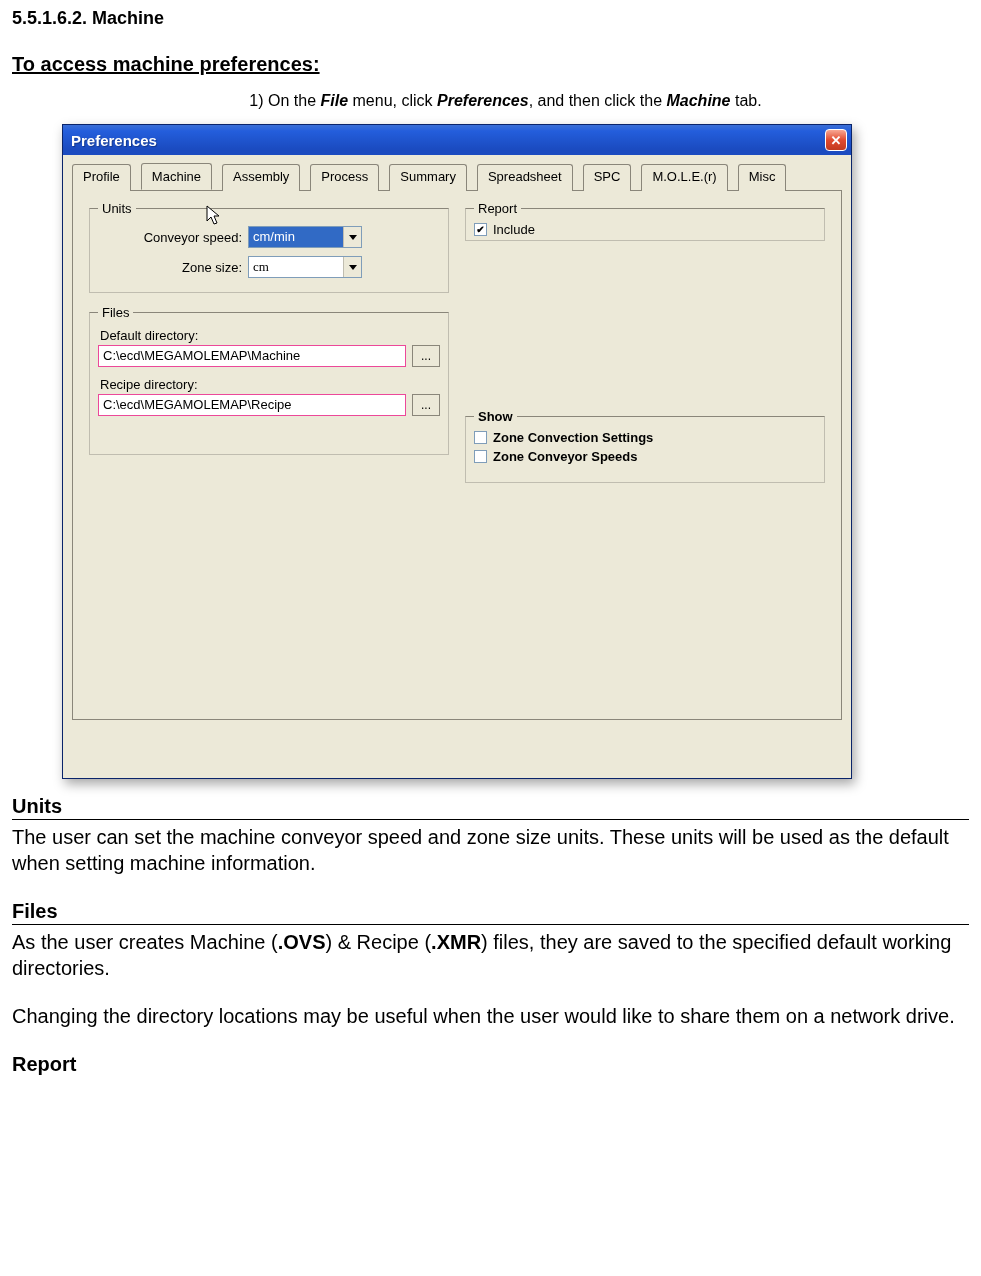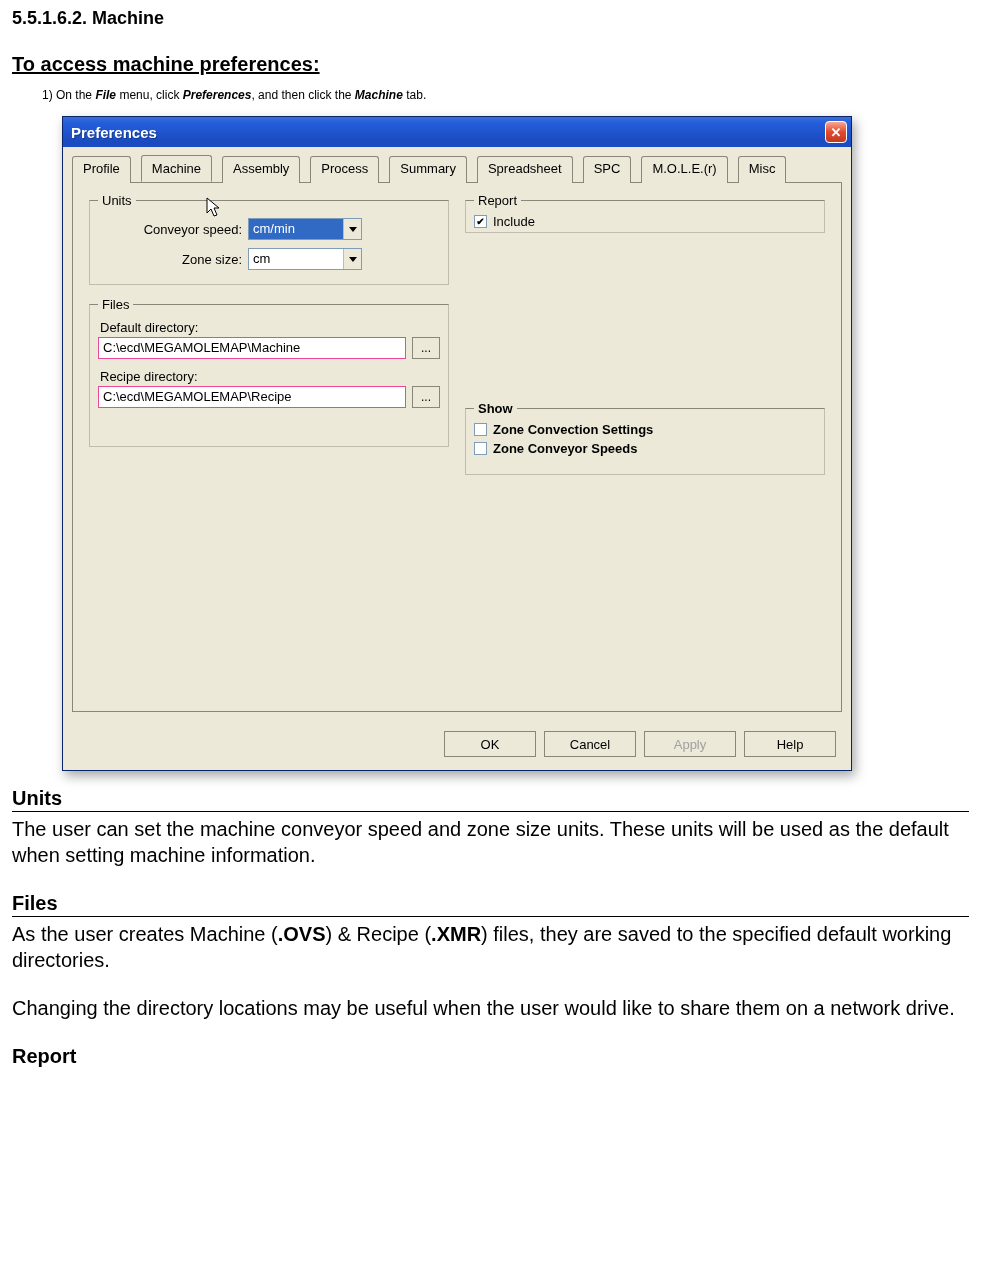--- a/index.html
+++ b/index.html
@@ -7,21 +7,21 @@
     margin: 0;
     padding: 0;
     font-family: Arial, Helvetica, sans-serif;
     background: #fff;
     color: #000;
     width: 981px;
   }
   .doc-body { padding: 8px 12px 20px 12px; }
   .section-num { font-size: 18px; font-weight: bold; margin: 0 0 24px 0; }
   .access-heading { font-size: 20px; font-weight: bold; text-decoration: underline; margin: 0 0 6px 0; }
-  .step { font-size: 12px; margin-left: 30px; margin-bottom: 14px; }
+  .step { font-size: 16px; margin-left: 30px; margin-bottom: 14px; text-align: center; }
   .step .kw { font-weight: bold; font-style: italic; }
 
   .screenshot-wrap { margin: 0 0 6px 50px; position: relative; filter: drop-shadow(3px 5px 6px rgba(0,0,0,0.35)); }
   .win {
     width: 790px; height: 655px;
     border: 1px solid #0a246a;
     background: #ece9d8;
     font-family: Tahoma, Arial, sans-serif; font-size: 13px;
     position: relative;
   }
@@ -70,21 +70,21 @@
   .report{ left: 390px; top: 10px; width: 360px; height: 40px; }
   .show  { left: 390px; top: 218px; width: 360px; height: 74px; font-weight: bold; }
 
   .row { display: flex; align-items: center; margin-top: 8px; }
   .row label.r { width: 150px; text-align: right; padding-right: 6px; }
   .combo {
     display: inline-flex; align-items: stretch; height: 22px;
     border: 1px solid #7f9db9; background: #fff;
   }
   .combo .sel { width: 94px; padding: 2px 4px; background: #316ac5; color: #fff; }
-  .combo .sel.plain { background: #fff; color: #000; }
+  .combo .sel.plain { background: #fff; color: #000; font-family: Liberation Serif, serif; }
   .combo .btn {
     width: 18px; background: #ece9d8; border-left: 1px solid #c0bdb0;
     display: flex; align-items: center; justify-content: center;
   }
   .tri-down { width: 0; height: 0; border-left: 4px solid transparent; border-right: 4px solid transparent; border-top: 5px solid #000; }
 
   .sub-label { margin: 6px 0 2px 2px; }
   .path-row { display: flex; gap: 6px; align-items: center; }
   .path-input {
     flex: 1; height: 22px; border: 1px solid #ec4899; background: #fff;
@@ -203,26 +203,20 @@
               <span>Zone Convection Settings</span>
             </div>
             <div class="chk-row">
               <div class="chk"></div>
               <span>Zone Conveyor Speeds</span>
             </div>
           </fieldset>
 
         </div>
 
-        <div class="btnbar">
-          <div class="dlg-btn">OK</div>
-          <div class="dlg-btn">Cancel</div>
-          <div class="dlg-btn disabled">Apply</div>
-          <div class="dlg-btn">Help</div>
-        </div>
 
         <div class="cursor">
           <svg viewBox="0 0 16 22">
               <path d="M1 1 L1 16 L5 12 L8 19 L11 18 L8 11 L13 11 Z" fill="#fff" stroke="#000" stroke-width="1"></path>
             </svg>
         </div>
       </div>
     </div>
   </div>
 

